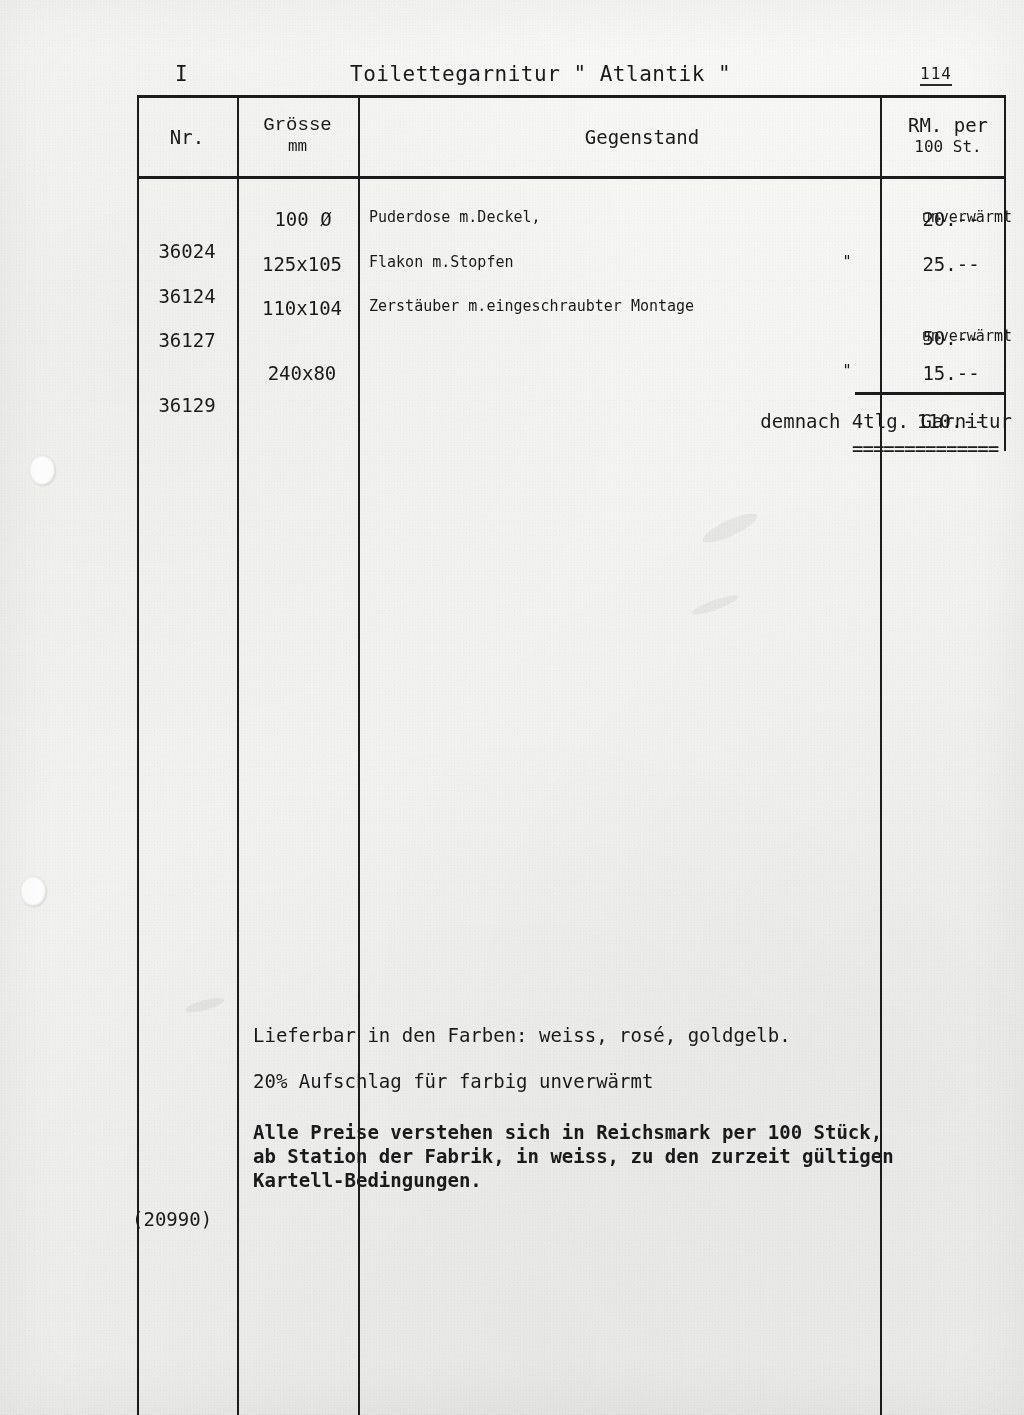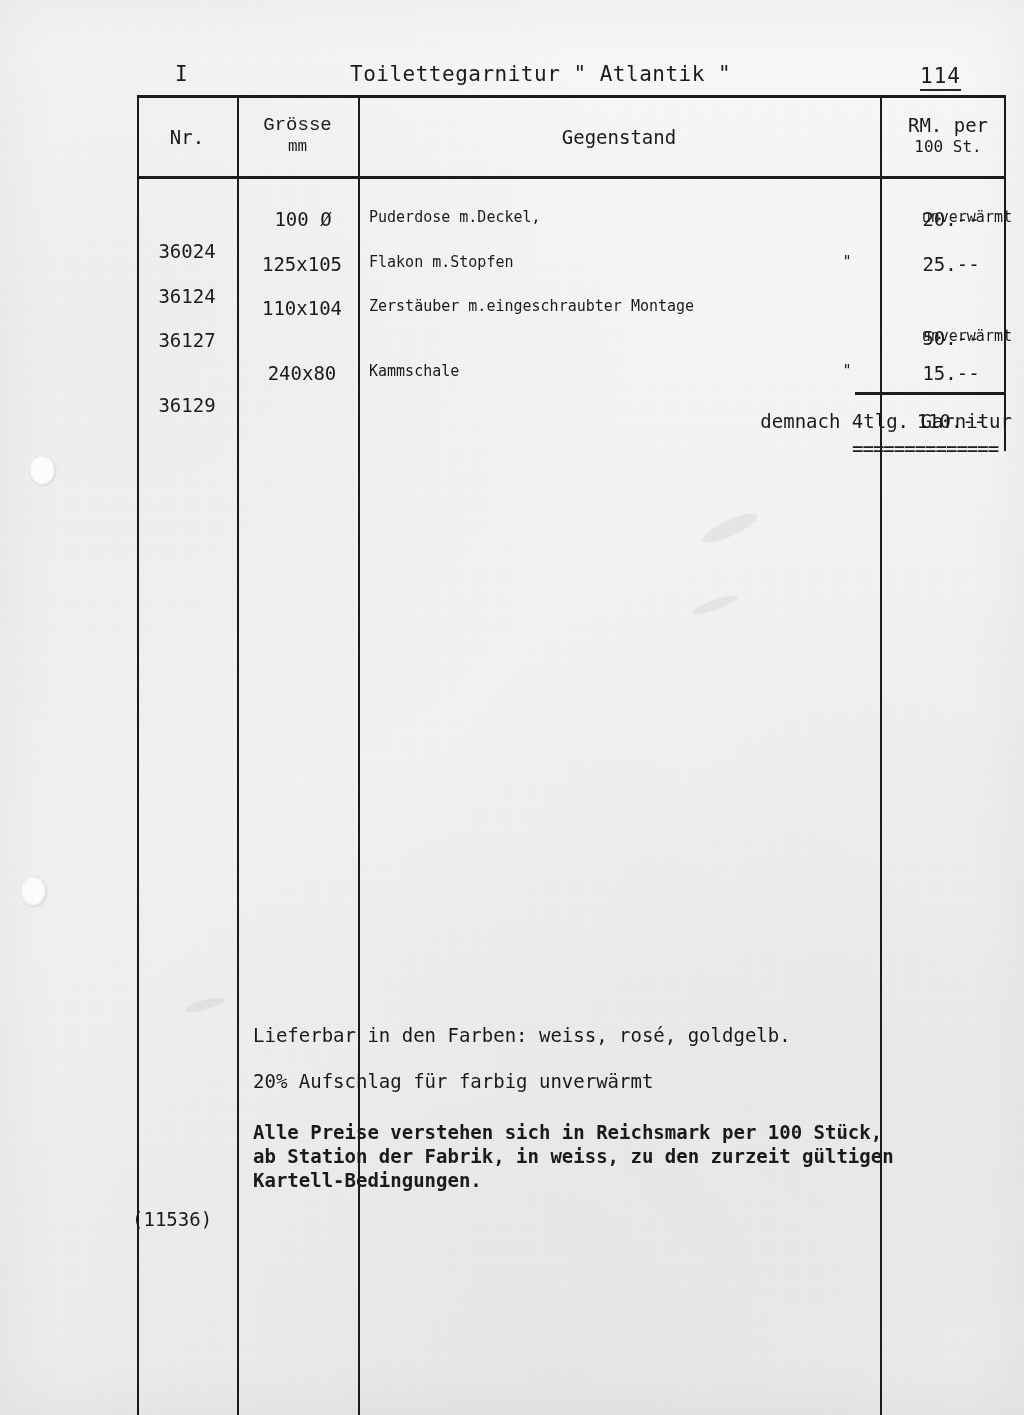--- a/index.html
+++ b/index.html
@@ -77,21 +77,21 @@
     left: 350px;
     top: 0px;
     font-size: 21px;
     letter-spacing: 0.5px;
     white-space: nowrap;
   }
   .page-number {
     position: absolute;
     left: 920px;
     top: 2px;
-    font-size: 21px;
+    font-size: 16px;
     letter-spacing: 1px;
     border-bottom: 2px solid #2a2a2a;
     padding-bottom: 1px;
   }
 
   
   .tbl-top {
     position: absolute;
     left: 137px;
     width: 868px;
@@ -122,21 +122,21 @@
 
   
   .hdr {
     position: absolute;
     font-size: 19px;
     line-height: 22px;
     text-align: center;
   }
   .hdr-nr    { left: 137px; width: 100px; top: 126px; }
   .hdr-size  { left: 237px; width: 121px; top: 114px; font-family: Liberation Mono, monospace; }
-  .hdr-item  { left: 358px; width: 522px; top: 126px; }
+  .hdr-item  { left: 358px; width: 522px; top: 126px; padding-left: 23px; }
   .hdr-price { left: 888px; width: 120px; top: 114px; text-align: center; }
   .hdr-sub   { font-size: 16px; display: block; }
 
   
   .row {
     position: absolute;
     left: 137px;
     width: 868px;
     height: 44px;
   }
@@ -339,37 +339,36 @@
     <div class="cell-desc">Zerstäuber m.eingeschraubter Montage</div>
   </div>
   <div class="row2-second">
     <div class="cell-qual">unverwärmt</div>
     <div class="cell-price">50.--</div>
   </div>
 
   <div class="row r3">
     <div class="cell-nr">36129</div>
     <div class="cell-size">240x80</div>
-    <div class="cell-desc">Kammschale</div>
     <div class="cell-qual ditto">"</div>
     <div class="cell-price">15.--</div>
   </div>
 
   <div class="subtotal-rule"></div>
 
   <div class="total-row">
     <div class="total-label">demnach 4tlg. Garnitur</div>
     <div class="total-price">110.--</div>
   </div>
   <div class="total-dblrule">==============</div>
 
   <div class="note note-colors">Lieferbar in den Farben: weiss, rosé, goldgelb.</div>
   <div class="note note-surcharge">20% Aufschlag für farbig unverwärmt</div>
   <div class="note note-prices">
     <span>Alle Preise verstehen sich in Reichsmark per 100 Stück,</span>
     <span>ab Station der Fabrik, in weiss, zu den zurzeit gültigen</span>
     <span>Kartell-Bedingungen.</span>
   </div>
 
-  <div class="ref-number">(11536)</div>
+  <div class="ref-number">(20990)</div>
 
   <div class="edge-shade"></div>
 </div>
 
 </body></html>

